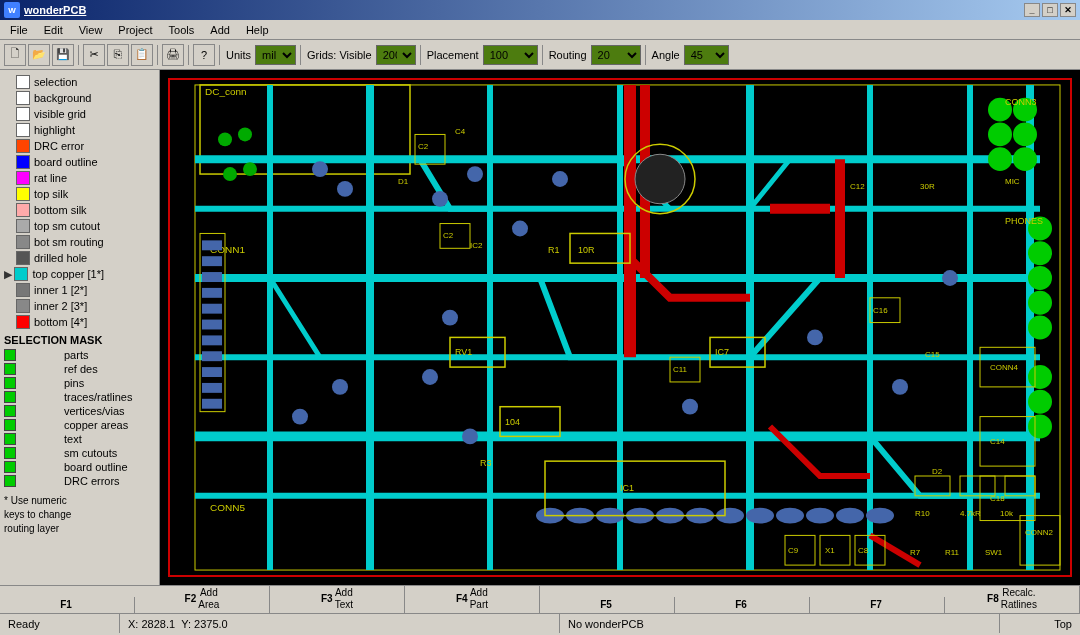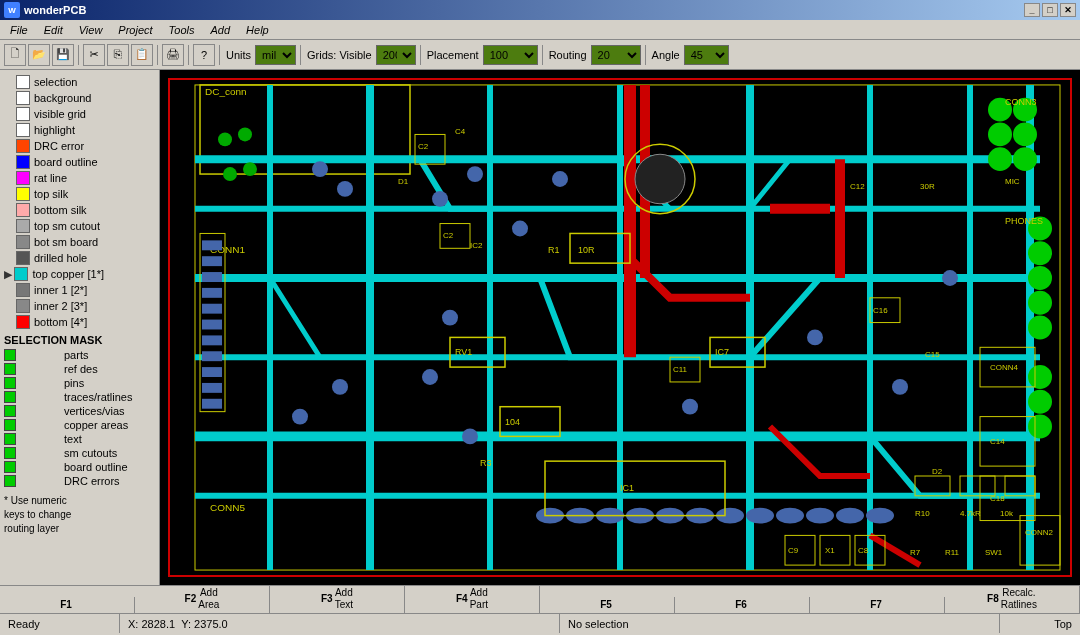--- a/index.html
+++ b/index.html
@@ -10,38 +10,37 @@
       background: linear-gradient(to right, #0a246a, #a6caf0);
       color: white;
       height: 20px;
       display: flex;
       align-items: center;
       padding: 0 4px;
       font-size: 11px;
       font-weight: bold;
     }
     #titlebar .title-icon { width: 16px; height: 16px; margin-right: 4px; background: #4080ff; border-radius: 2px; display: inline-flex; align-items: center; justify-content: center; font-size: 8px; color: white; }
-    #titlebar .title-text { flex: 1; }
+    #titlebar .title-text { flex: 1; text-decoration: underline; }
     #titlebar .win-controls { display: flex; gap: 2px; }
     #titlebar .win-btn { width: 16px; height: 14px; background: #d4d0c8; border: 1px solid #888; display: flex; align-items: center; justify-content: center; font-size: 9px; cursor: pointer; color: black; }
 
     
     #menubar {
       background: #d4d0c8;
       height: 20px;
       display: flex;
       align-items: center;
       border-bottom: 1px solid #888;
       padding: 0 2px;
     }
     #menubar span {
       padding: 2px 8px;
       cursor: pointer;
       font-size: 11px;
-      font-style: italic;
     }
 
     
     #toolbar {
       background: #d4d0c8;
       height: 30px;
       display: flex;
       align-items: center;
       padding: 2px 4px;
       border-bottom: 1px solid #888;
@@ -314,21 +313,21 @@
           <span>bottom silk</span>
         </div>
         <div class="layer-item">
           <span style="width: 12px; display: inline-block;"></span>
           <div class="color-swatch" style="background: rgb(170, 170, 170);"></div>
           <span>top sm cutout</span>
         </div>
         <div class="layer-item">
           <span style="width: 12px; display: inline-block;"></span>
           <div class="color-swatch" style="background: rgb(136, 136, 136);"></div>
-          <span>bot sm board</span>
+          <span>bot sm routing</span>
         </div>
         <div class="layer-item">
           <span style="width: 12px; display: inline-block;"></span>
           <div class="color-swatch" style="background: rgb(85, 85, 85);"></div>
           <span>drilled hole</span>
         </div>
         <div class="layer-item">
           <span class="layer-arrow">▶ </span>
           <div class="color-swatch" style="background: rgb(0, 204, 204);"></div>
           <span>top copper [1*]</span>
@@ -618,18 +617,18 @@
 <div id="statusbar">
   <div class="status-section status-ready">
     <span>Ready</span>
   </div>
   <div class="status-section status-coords">
     <span>X: 2828.1</span>
     &nbsp;&nbsp;
     <span>Y: 2375.0</span>
   </div>
   <div class="status-section status-select">
-    <span>No selection</span>
+    <span>No wonderPCB</span>
   </div>
   <div class="status-section status-layer">
     <span>Top</span>
   </div>
 </div>
 
 </body></html>

